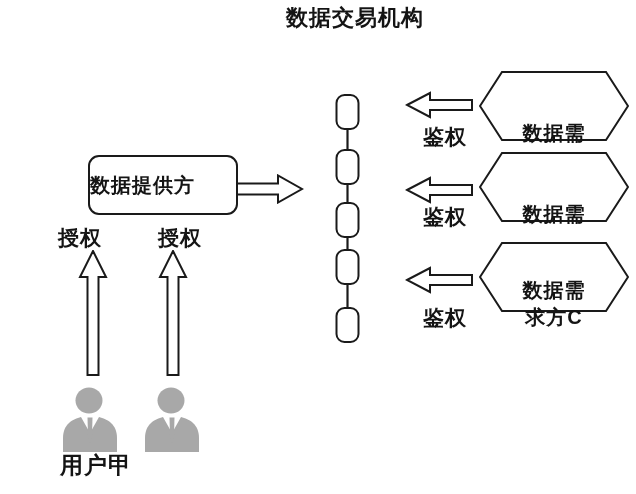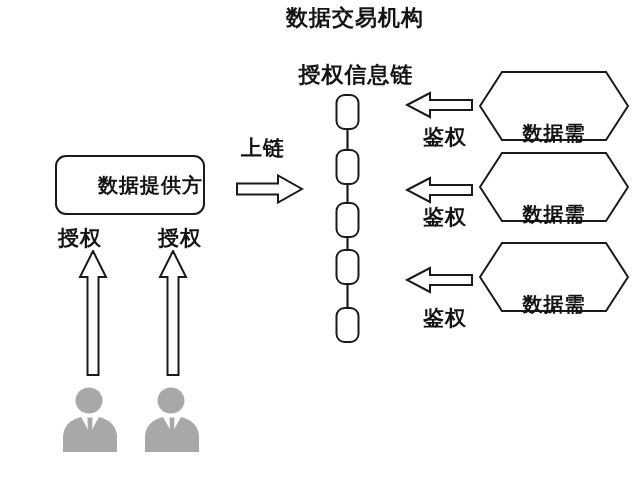--- a/index.html
+++ b/index.html
@@ -21,25 +21,26 @@
     white-space: nowrap;
   }
   .title { font-size: 22px; letter-spacing: 1px; }
   .mid-lbl { font-size: 21px; letter-spacing: 1px; }
   .big-lbl { font-size: 23px; letter-spacing: 1px; }
   .provider-box {
     border: 2.2px solid #1a1a1a;
     border-radius: 11px;
     display: flex;
     align-items: center;
-    justify-content: flex-end;
+    justify-content: flex-start;
     font-size: 20px;
     font-weight: bold;
     letter-spacing: 1px;
     background: #ffffff;
+    margin-left: 33px;
   }
   .hex-text {
     display: flex;
     flex-direction: column;
     align-items: center;
     justify-content: center;
     font-size: 20px;
     font-weight: bold;
     line-height: 27px;
     letter-spacing: 1px;
@@ -49,39 +50,37 @@
   .ol { fill: none; stroke: #1a1a1a; stroke-width: 2.2; }
   .wf { fill: #ffffff; stroke: #1a1a1a; stroke-width: 2; }
 </style>
 </head>
 <body>
 
 <div class="stage">
 
   <div class="abs lbl title" style="left:225px; top:3px; width:260px;">数据交易机构</div>
 
-  <div class="abs lbl title" style="left:266px; top:60px; width:180px;">授权信息链</div>
 
   <svg class="abs" style="left:329px; top:88px;" width="37" height="256" viewBox="0 0 37 256">
     <line class="ol" x1="18.5" y1="33" x2="18.5" y2="74"></line>
     <line class="ol" x1="18.5" y1="88" x2="18.5" y2="127"></line>
     <line class="ol" x1="18.5" y1="141" x2="18.5" y2="174"></line>
     <line class="ol" x1="18.5" y1="188" x2="18.5" y2="232"></line>
     <rect class="wf" x="7.5" y="7" width="22" height="34" rx="8"></rect>
     <rect class="wf" x="7.5" y="62" width="22" height="34" rx="8"></rect>
     <rect class="wf" x="7.5" y="115" width="22" height="34" rx="8"></rect>
     <rect class="wf" x="7.5" y="162" width="22" height="34" rx="8"></rect>
     <rect class="wf" x="7.5" y="220" width="22" height="34" rx="8"></rect>
   </svg>
 
   <div class="abs provider-box" style="left:55px; top:155px; width:150px; height:60px;">
     <span>数据提供方</span>
   </div>
 
-  <div class="abs lbl mid-lbl" style="left:230px; top:134px; width:66px;">上链</div>
   <svg class="abs" style="left:236px; top:174px;" width="68" height="30" viewBox="0 0 68 30">
     <polygon class="wf" points="1,9.5 42,9.5 42,1.5 66,15 42,28.5 42,20.5 1,20.5"></polygon>
   </svg>
 
   <svg class="abs" style="left:479px; top:71px;" width="150" height="70" viewBox="0 0 150 70">
     <polygon class="wf" points="1,35 23,1 127,1 149,35 127,69 23,69"></polygon>
   </svg>
   <div class="abs hex-text" style="left:479px; top:71px; width:150px; height:70px;">
     <span>数据需</span>
   </div>
@@ -99,20 +98,21 @@
   <svg class="abs" style="left:405px; top:176px;" width="68" height="28" viewBox="0 0 68 28">
     <polygon class="wf" points="2,14 25,2 25,9 67,9 67,19 25,19 25,26"></polygon>
   </svg>
   <div class="abs lbl mid-lbl" style="left:413px; top:203px; width:64px;">鉴权</div>
 
   <svg class="abs" style="left:479px; top:242px;" width="150" height="70" viewBox="0 0 150 70">
     <polygon class="wf" points="1,35 23,1 127,1 149,35 127,69 23,69"></polygon>
   </svg>
   <div class="abs hex-text" style="left:479px; top:242px; width:150px; height:70px;">
     <span>数据需</span>
+    <span>求方C</span>
   </div>
   <svg class="abs" style="left:405px; top:266px;" width="68" height="28" viewBox="0 0 68 28">
     <polygon class="wf" points="2,14 25,2 25,9 67,9 67,19 25,19 25,26"></polygon>
   </svg>
   <div class="abs lbl mid-lbl" style="left:413px; top:304px; width:64px;">鉴权</div>
 
   <div class="abs lbl mid-lbl" style="left:50px; top:224px; width:60px;">授权</div>
   <div class="abs lbl mid-lbl" style="left:150px; top:224px; width:60px;">授权</div>
 
   <svg class="abs" style="left:78px; top:250px;" width="30" height="126" viewBox="0 0 30 126">
@@ -128,14 +128,15 @@
     <polygon points="22,31 40,31 31,47" fill="#ffffff"></polygon>
     <polygon points="28.5,31.5 33.5,31.5 33,50 31,57 29,50" fill="#a8a8a8"></polygon>
   </svg>
   <svg class="abs" style="left:141px; top:386px;" width="62" height="66" viewBox="0 0 62 66">
     <ellipse cx="30" cy="14.5" rx="13.5" ry="13" fill="#a8a8a8"></ellipse>
     <path d="M4,66 L4,52 C4,38 14,33 22,31 L40,31 C48,33 58,38 58,52 L58,66 Z" fill="#a8a8a8"></path>
     <polygon points="22,31 40,31 31,47" fill="#ffffff"></polygon>
     <polygon points="28.5,31.5 33.5,31.5 33,50 31,57 29,50" fill="#a8a8a8"></polygon>
   </svg>
 
+  <div class="abs lbl big-lbl" style="left:51px; top:450px; width:90px;">用户甲</div>
 
 </div>
 
 </body></html>

